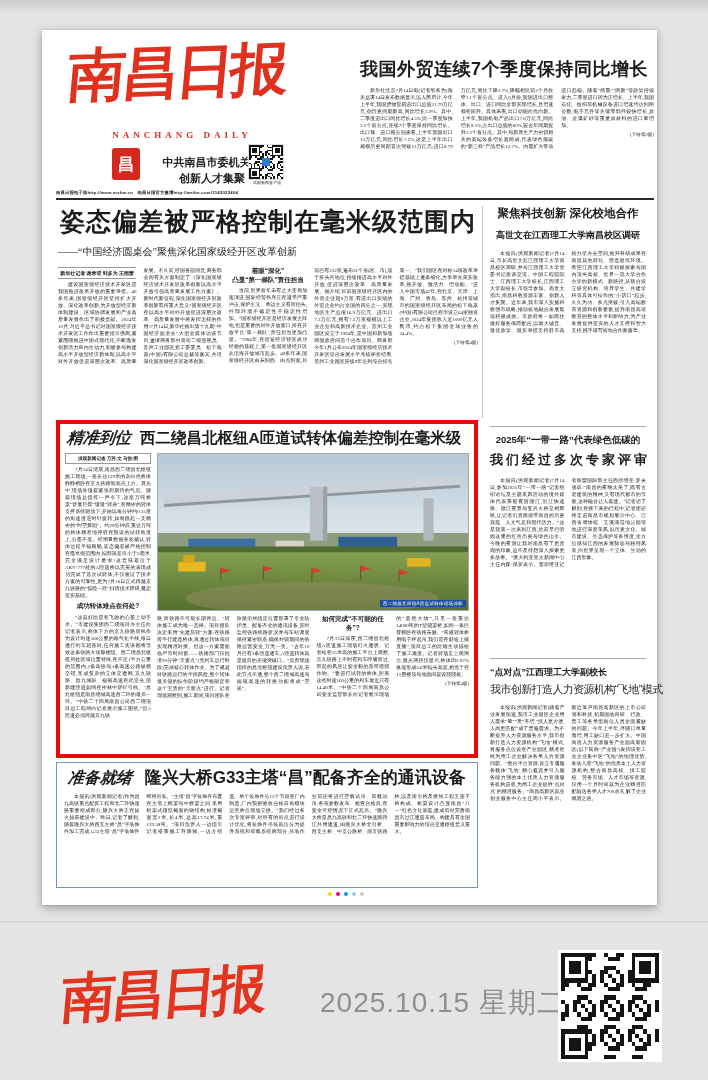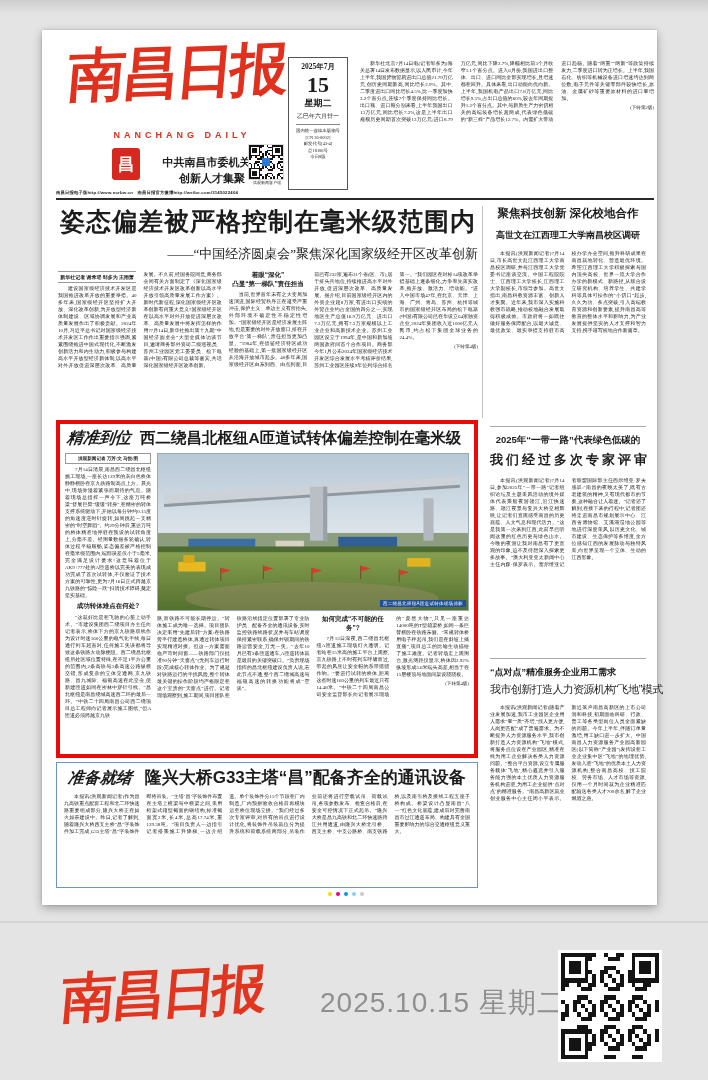--- a/index.html
+++ b/index.html
@@ -13,21 +13,21 @@
     position:absolute; left:42px; top:30px; width:615px; height:875px;
     background:#fff; box-shadow:0 3px 9px rgba(0,0,0,.30), 0 0 2px rgba(0,0,0,.18);
   }
   .abs { position:absolute; }
 
   
   .logo-cn {
     font-family:"Liberation Serif", serif; font-weight:bold; color:#e0301e;
     transform:skewX(-7deg) rotate(-2deg); letter-spacing:-4px; line-height:1;
   }
-  .logo-en { color:#e0301e; font-weight:bold; font-size:9px; letter-spacing:4px; text-align:center; }
+  .logo-en { color:#e0301e; font-weight:bold; font-size:9px; letter-spacing:4px; text-align:center;font-family:Liberation Serif, serif; }
   .seal {
     width:28px; height:32px; background:#d6281e; border-radius:3px;
     color:#fff; font-weight:bold; font-size:17px; display:flex; align-items:center; justify-content:center;
     font-family:"Liberation Serif", serif;
   }
   .org { width:132px; text-align:center; font-weight:bold; font-size:11px; line-height:16px; font-family:"Liberation Serif", serif; }
   .qr { display:grid; background:#fff; border:1px solid #ddd; }
   .qr div { width:100%; height:100%; }
   .mqr-caption { font-size:4px; text-align:center; width:38px; color:#333; }
   .urls { font-size:4.3px; font-weight:bold; color:#222; letter-spacing:.2px; }
@@ -53,21 +53,21 @@
   .cols3 { column-count:3; column-gap:8px; }
   .cols4 { column-count:4; column-gap:7px; }
   .cols5 { column-count:5; column-gap:7px; }
   .byline-rule { text-indent:0 !important; text-align:center; font-weight:bold; font-size:5px;
     border-top:.5px solid #999; border-bottom:.5px solid #999; padding:1.5px 0; margin-bottom:2px; }
 
   
   .h-trade-k { font-size:10.5px; font-weight:bold; }
   .h-trade { font-size:18px; font-weight:bold; letter-spacing:.5px; white-space:nowrap; }
   .h-main { font-size:25px; font-weight:bold; text-align:center; letter-spacing:1px; white-space:nowrap; }
-  .h-main-sub { font-size:13px; text-align:right; color:#222; font-family:"Liberation Serif", serif; }
+  .h-main-sub { font-size:10px; text-align:left; color:#222; font-family:"Liberation Serif", serif; }
   .h-side { font-size:11.5px; font-weight:bold; text-align:center; white-space:nowrap; }
   .h-side-sub { font-size:9px; font-weight:bold; text-align:center; font-family:"Liberation Serif", serif; }
   .calli { font-family:"Liberation Serif", serif; font-weight:bold; font-style:italic; transform:skewX(-6deg); display:inline-block; }
   .vline { width:1px; background:#c4c4c4; }
   .hairline { height:1px; background:#aaa; }
 
   
   .redbox { left:14px; top:390px; width:422px; height:338px; border:4px solid #ea0A0A; background:#fff; padding:4px 5px; }
   .redbox .hrow { display:flex; align-items:baseline; gap:9px; padding-left:2px; height:22px; }
   .redbox .hrow .calli { font-size:16px; }
@@ -560,34 +560,23 @@
         <div style="background: rgb(20, 20, 20);"></div>
         <div style="background: rgb(255, 255, 255);"></div>
         <div style="background: rgb(255, 255, 255);"></div>
         <div style="background: rgb(20, 20, 20);"></div>
       </div>
     <div style="position:absolute; left:14px; top:14px; width:8px; height:8px; background:#2b7bd4;"></div>
     <div class="mqr-caption">洪观新闻客户端</div>
   </div>
   <div class="abs urls" style="left:14px; top:160px; width:290px;">南昌日报电子版http://www.ncrbw.cn　南昌日报官方微博http://weibo.com/3145022404</div>
 
-  <div class="abs datebox" style="left:246px; top:27px;">
-    <div class="m">2025年7月</div>
-    <div class="d">15</div>
-    <div class="w">星期二</div>
-    <div class="l">乙巳年六月廿一</div>
-    <div class="sep"></div>
-    <div class="t">国内统一连续出版物号</div>
-    <div class="t">[CN 36-0002]</div>
-    <div class="t">邮发代号[43-4]</div>
-    <div class="t">总18106号</div>
-    <div class="t">今日8版</div>
-  </div>
 
   <div class="abs" style="left:318px; top:24px; width:294px;">
+    <div class="h-trade" style="margin-top:3px;">我国外贸连续7个季度保持同比增长</div>
     <div class="body-txt cols3" style="height:90px; margin-top:6px;">
       <p>新华社北京7月14日电(记者邹多为)海关总署14日发布数据显示,以人民币计,今年上半年,我国货物贸易进出口总值21.79万亿元,创历史同期新高,同比增长2.9%。其中,二季度进出口同比增长4.5%,比一季度加快3.2个百分点,连续7个季度保持同比增长。出口额、进口额分别来看,上半年我国出口13万亿元,同比增长7.2%,这是上半年出口规模历史同期首次突破13万亿元;进口8.79万亿元,同比下降2.7%,降幅相比前5个月收窄1.1个百分点。进入6月份,我国进出口整体、出口、进口同比全部实现增长,且增速都在回升。具体来看,出口动能向优向新。上半年,我国机电产品出口7.8万亿元,同比增长9.5%,占出口总值的60%,较去年同期提升1.2个百分点。其中,与新质生产力密切相关的高端装备增长超两成,代表绿色低碳的“新三样”产品增长12.7%。内需扩大带动进口趋稳。随着“两重”“两新”等政策持续发力,二季度进口转为正增长。上半年,我国石化、纺织等机械设备进口增速均达到两位数,电子元件等关键零部件较快增长,原油、金属矿砂等重要原材料的进口量增加。</p>
       <span class="turn">(下转第2版)</span>
     </div>
   </div>
 
   <div class="abs mast-rule" style="left:14px; top:168px; width:598px;"></div>
 
   <div class="abs" style="left:16px; top:175px; width:420px;">
     <div class="h-main">姿态偏差被严格控制在毫米级范围内</div>
@@ -686,21 +675,21 @@
   <div class="abs" style="left:448px; top:404px; width:156px;">
     <div class="h-night1">2025年“一带一路”代表绿色低碳的</div>
     <div class="h-night2" style="margin-top:4px;">我们经过多次专家评审</div>
     <div class="body-txt cols2" style="height:182px; margin-top:8px;">
       <p>本报讯(洪观新闻记者)7月14日,参加2025年“一带一路”记者组织论坛及主题采风活动的境外媒体代表乘船夜游赣江,沿江快速路、赣江夜景与复兴大桥交相辉映,让记者们直观感受南昌的历史底蕴、人文气息和现代活力。“这是我第一次来到江西,此前早已听闻这里的红色历史与绿色山水。今晚的夜游让我对南昌有了更直观的印象,迫不及待想深入探索更多故事。”澳大利亚亚太新闻中心主任内森·保罗表示。塞尔维亚记者联盟国际部主任西尔维亚·罗夫感叹:“南昌的夜晚太美了,既有古老建筑的精神,又有现代都市的节奏,这种融合让人着迷。”记者还了解到,在接下来的行程中,记者团还将走进南昌市规划展示中心、江西省博物馆、艾溪湖湿地公园等地进行深度采风,以历史文化、城市建设、生态保护等多维度,全方位感知江西的发展脉动与独特风采,向世界呈现一个立体、生动的江西形象。</p>
     </div>
   </div>
 
   <div class="abs hairline" style="left:448px; top:628px; width:156px;"></div>
   <div class="abs" style="left:448px; top:636px; width:156px;">
-    <div class="h-feidi-k">“点对点”精准服务企业用工需求</div>
+    <div class="h-feidi-k">“点对点”江西理工大学副校长</div>
     <div class="h-feidi" style="margin-top:3px;">我市创新打造人力资源机构“飞地”模式</div>
     <div class="body-txt cols2" style="height:182px; margin-top:7px;">
       <p>本报讯(洪观新闻记者)随着产业发展加速,我市工业园区企业用人需求“量”“质”齐增,“找人更方便,人岗更匹配”成了普遍需求。为不断提升人力资源服务水平,我市创新打造人力资源机构“飞地”模式,将服务点位设在产业园区,精准在线为用工企业解决各类人力资源问题。“整合平台资源,设立专属服务载体‘飞地’,精心遴选并引入服务能力强的本土优质人力资源服务机构进驻,为用工企业提供‘点对点’的精准服务。”南昌高新区就业创业服务中心主任周小平表示。新近落户南昌高新区的上市公司润和科技,初期面临科研、行政、普工等各类型岗位人员全面紧缺的问题。今年上半年,伴随订单量激增,用工缺口进一步扩大。中国南昌人力资源服务产业园高新园区(以下简称“产业园”)发挥设在工业企业集中区“飞地”的地理优势,发动入驻“飞地”的优质本土人力资源机构,整合南昌高校、技工院校、劳务市场、人才市场等资源,仅用一个月时间就为企业精准匹配输送各类人才700余名,解了企业燃眉之急。</p>
     </div>
   </div>
 
   <div class="abs bluebox">
     <div class="hrow">
       <span class="calli">准备就绪</span>
       <span class="ht">隆兴大桥G33主塔“昌”配备齐全的通讯设备</span>

